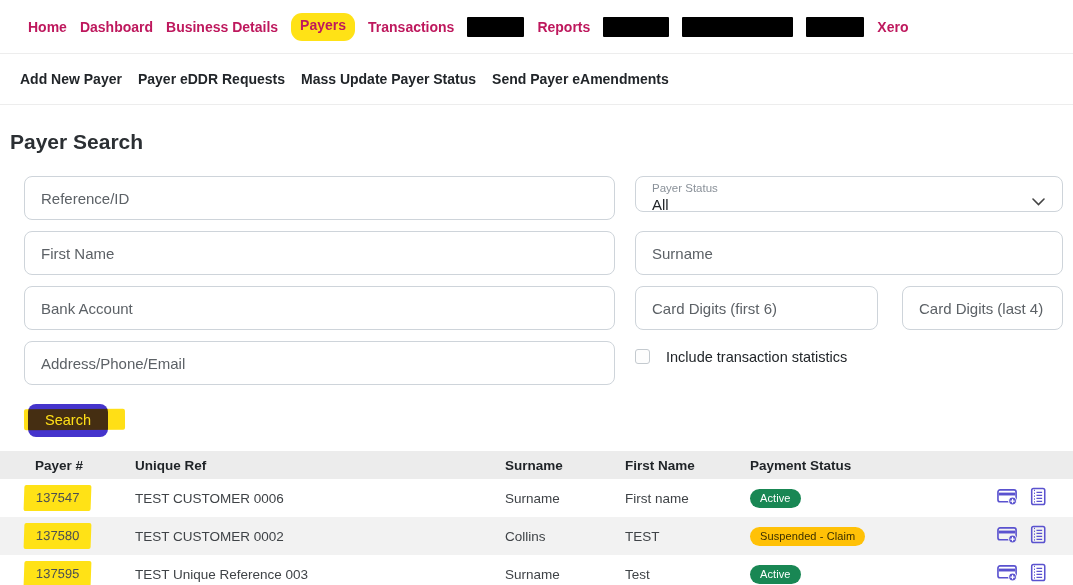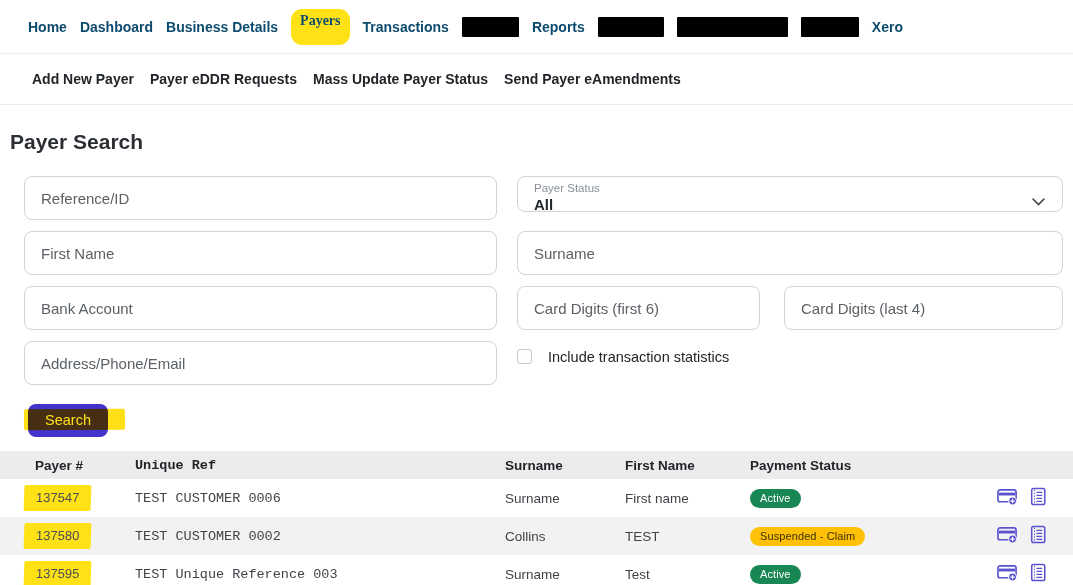--- a/index.html
+++ b/index.html
@@ -11,60 +11,60 @@
   }
   a { text-decoration:none; }
 
   
   .topnav {
     display:flex; align-items:center; gap:13px;
     height:54px; padding-left:28px;
     border-bottom:1px solid #ededed;
     font-weight:700; font-size:14px; white-space:nowrap;
   }
-  .topnav .navlink { color:#0c4a6e; cursor:pointer; }
-  .hl-payers { background:#ffe216; padding:4px 9px 16px; border-radius:11px;font-family:Liberation Serif, serif; }
+  .topnav .navlink { color:#be185d; cursor:pointer; }
+  .hl-payers { background:#ffe216; padding:4px 9px 8px; border-radius:11px; }
   .redact { display:inline-block; height:20px; background:#000; border-radius:1px; }
   .redact.w57 { width:57px; } .redact.w66 { width:66px; }
   .redact.w111 { width:111px; } .redact.w58 { width:58px; }
 
   
   .subnav {
     display:flex; align-items:center; gap:16px;
-    height:51px; padding-left:32px;
+    height:51px; padding-left:20px;
     border-bottom:1px solid #ededed;
     font-weight:700; font-size:14px; color:#212529; white-space:nowrap;
   }
   .subnav .subnavlink { color:#212529; cursor:pointer; }
 
   
   h1.page-title {
     margin:25px 0 22px 10px;
     font-size:21px; font-weight:700; color:#2b2f33;
   }
 
   
   .form-area { margin:0 10px 0 24px; }
   .form-row { display:flex; gap:20px; margin-bottom:11px; }
-  .col-l { width:473px; flex:none; }
+  .col-l { width:591px; flex:none; }
   .col-r { flex:1; display:flex; gap:24px; }
   .tb {
     width:100%; height:44px;
     border:1px solid #ced4da; border-radius:8px;
     padding:0 16px; font-size:15px; color:#495057;
     font-family:inherit; outline:none; background:#fff;
   }
   .tb::placeholder { color:#5c6166; opacity:1; }
   .select-box {
     position:relative; width:100%; height:36px;
     border:1px solid #ced4da; border-radius:8px;
     background:#fff; padding:5px 40px 8px 16px; cursor:pointer;
   }
   .select-label { display:block; font-size:11.5px; color:#8a9199; line-height:13px; }
-  .select-value { display:block; font-size:15px; font-weight:700; color:#212529; line-height:19px; }
+  .select-value { display:block; font-size:15px; font-weight:400; color:#212529; line-height:19px; }
   .select-chevron { position:absolute; right:17px; top:16px; }
   .half-small { width:243px; flex:none; }
   .checkbox-row { display:flex; align-items:center; gap:16px; padding-top:5px; height:26px; }
   .checkbox-row input[type=checkbox] {
     appearance:none; -webkit-appearance:none;
     width:15px; height:15px; margin:0;
     border:1px solid #c4cacf; border-radius:3px; background:#fdfdfd; cursor:pointer;
   }
   .checkbox-label { font-size:14.5px; color:#212529; }
 
@@ -87,21 +87,21 @@
   
   .results { margin-top:14px; width:100%; border-collapse:collapse; font-size:13.5px; }
   .results th {
     background:#ececec; text-align:left; font-weight:700; color:#1f2327;
     height:28px; padding:0;
   }
   .results td { padding:0; color:#3f4347; }
   .results tr.data-row { height:38px; }
   .results tr.row-alt { background:#f2f2f2; }
   .c-payer { width:135px; padding-left:35px !important; }
-  .c-ref   { width:370px;font-family:Liberation Mono, monospace; }
+  .c-ref   { width:370px; }
   .c-sur   { width:120px; }
   .c-first { width:125px; }
   .c-status{ width:240px; }
   .c-act   { text-align:right; padding-right:26px !important; white-space:nowrap; }
   .payer-id {
     display:inline-block; margin-left:-11px;
     background:#ffe216; color:#4b4f54;
     padding:5px 12px 6px; font-size:13px;
     border-radius:2px; transform:skewX(-2deg); cursor:pointer;
   }

